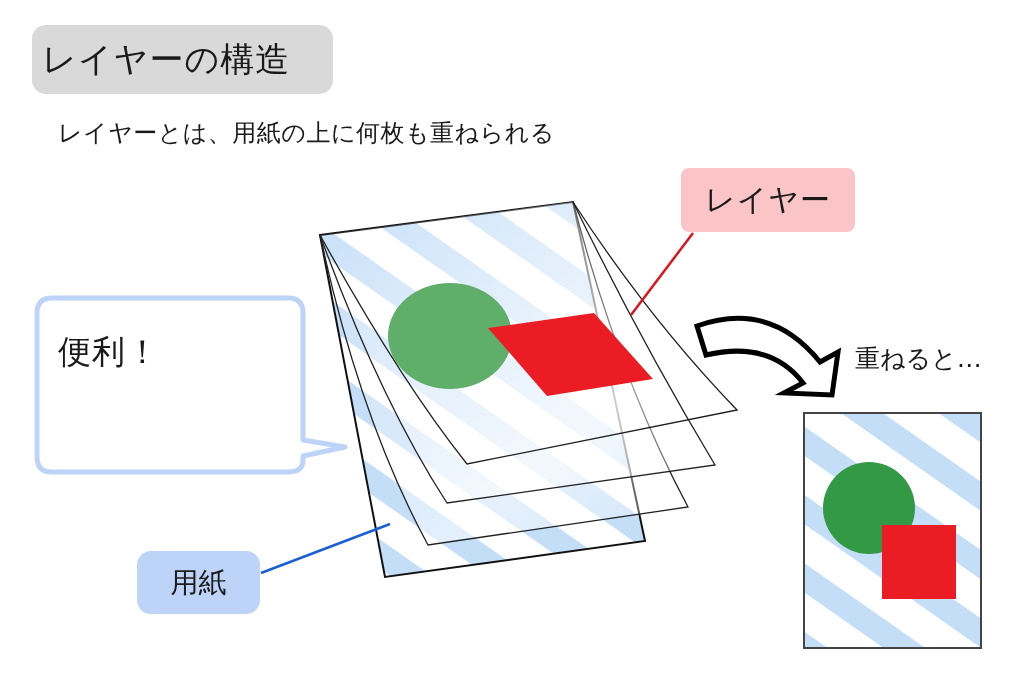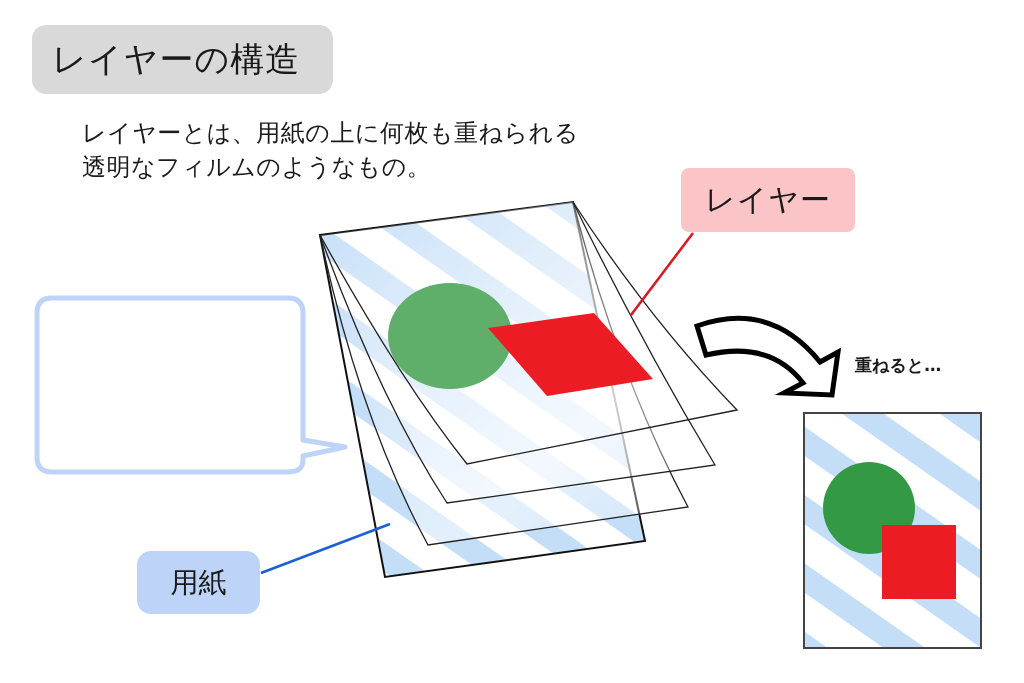--- a/index.html
+++ b/index.html
@@ -3,39 +3,39 @@
 <meta charset="utf-8">
 <style>
   html, body { margin: 0; padding: 0; }
   body {
     width: 1024px; height: 683px; background: #ffffff; position: relative; overflow: hidden;
     font-family: "DejaVu Sans", "Liberation Sans", sans-serif; color: #1a1a1a;
   }
   .title-box {
     position: absolute; left: 32px; top: 25px; width: 301px; height: 69px;
     background: #d9d9d9; border-radius: 14px;
-    display: flex; align-items: center; padding-left: 20px; box-sizing: border-box;
+    display: flex; align-items: center; padding-left: 10px; box-sizing: border-box;
     font-size: 34px; letter-spacing: 1px;
   }
   .desc {
-    position: absolute; left: 58px; top: 116px; font-size: 24px; line-height: 34px; letter-spacing: 0.5px; margin-left: 24px;
+    position: absolute; left: 58px; top: 116px; font-size: 24px; line-height: 34px; letter-spacing: 0.5px;
   }
   .desc div { white-space: nowrap; }
   .layer-label {
     position: absolute; left: 681px; top: 168px; width: 174px; height: 64px;
     background: #fbc4c6; border-radius: 8px;
     display: flex; align-items: center; justify-content: center; font-size: 30px; letter-spacing: 1px;
   }
   .paper-label {
     position: absolute; left: 137px; top: 551px; width: 123px; height: 63px;
     background: #bdd4f8; border-radius: 14px;
     display: flex; align-items: center; justify-content: center; font-size: 28px;
   }
   .result-label {
-    position: absolute; left: 855px; top: 354px; font-size: 17px; white-space: nowrap; font-weight: bold;
+    position: absolute; left: 855px; top: 342px; font-size: 25px; white-space: nowrap;
   }
   .bubble-text {
     position: absolute; left: 58px; top: 330px; font-size: 33px; line-height: 44px; letter-spacing: 1px;
   }
   .bubble-text div { white-space: nowrap; }
   svg.art { position: absolute; left: 0; top: 0; }
 </style>
 </head>
 <body>
 
@@ -95,23 +95,23 @@
       <rect x="882" y="525" width="74" height="74" fill="#ec1c24"></rect>
     </g>
     <rect x="804" y="413" width="177" height="235" fill="none" stroke="#444" stroke-width="2"></rect>
   </g>
 </svg>
 
 <div class="title-box">レイヤーの構造</div>
 
 <div class="desc">
   <div>レイヤーとは、用紙の上に何枚も重ねられる</div>
-  <div>透明なフィルムのようなもの。</div>
 </div>
 
 <div class="layer-label">レイヤー</div>
 
 <div class="bubble-text">
+  <div>便利！</div>
 </div>
 
 <div class="paper-label">用紙</div>
 
 <div class="result-label">重ねると…</div>
 
 </body></html>

